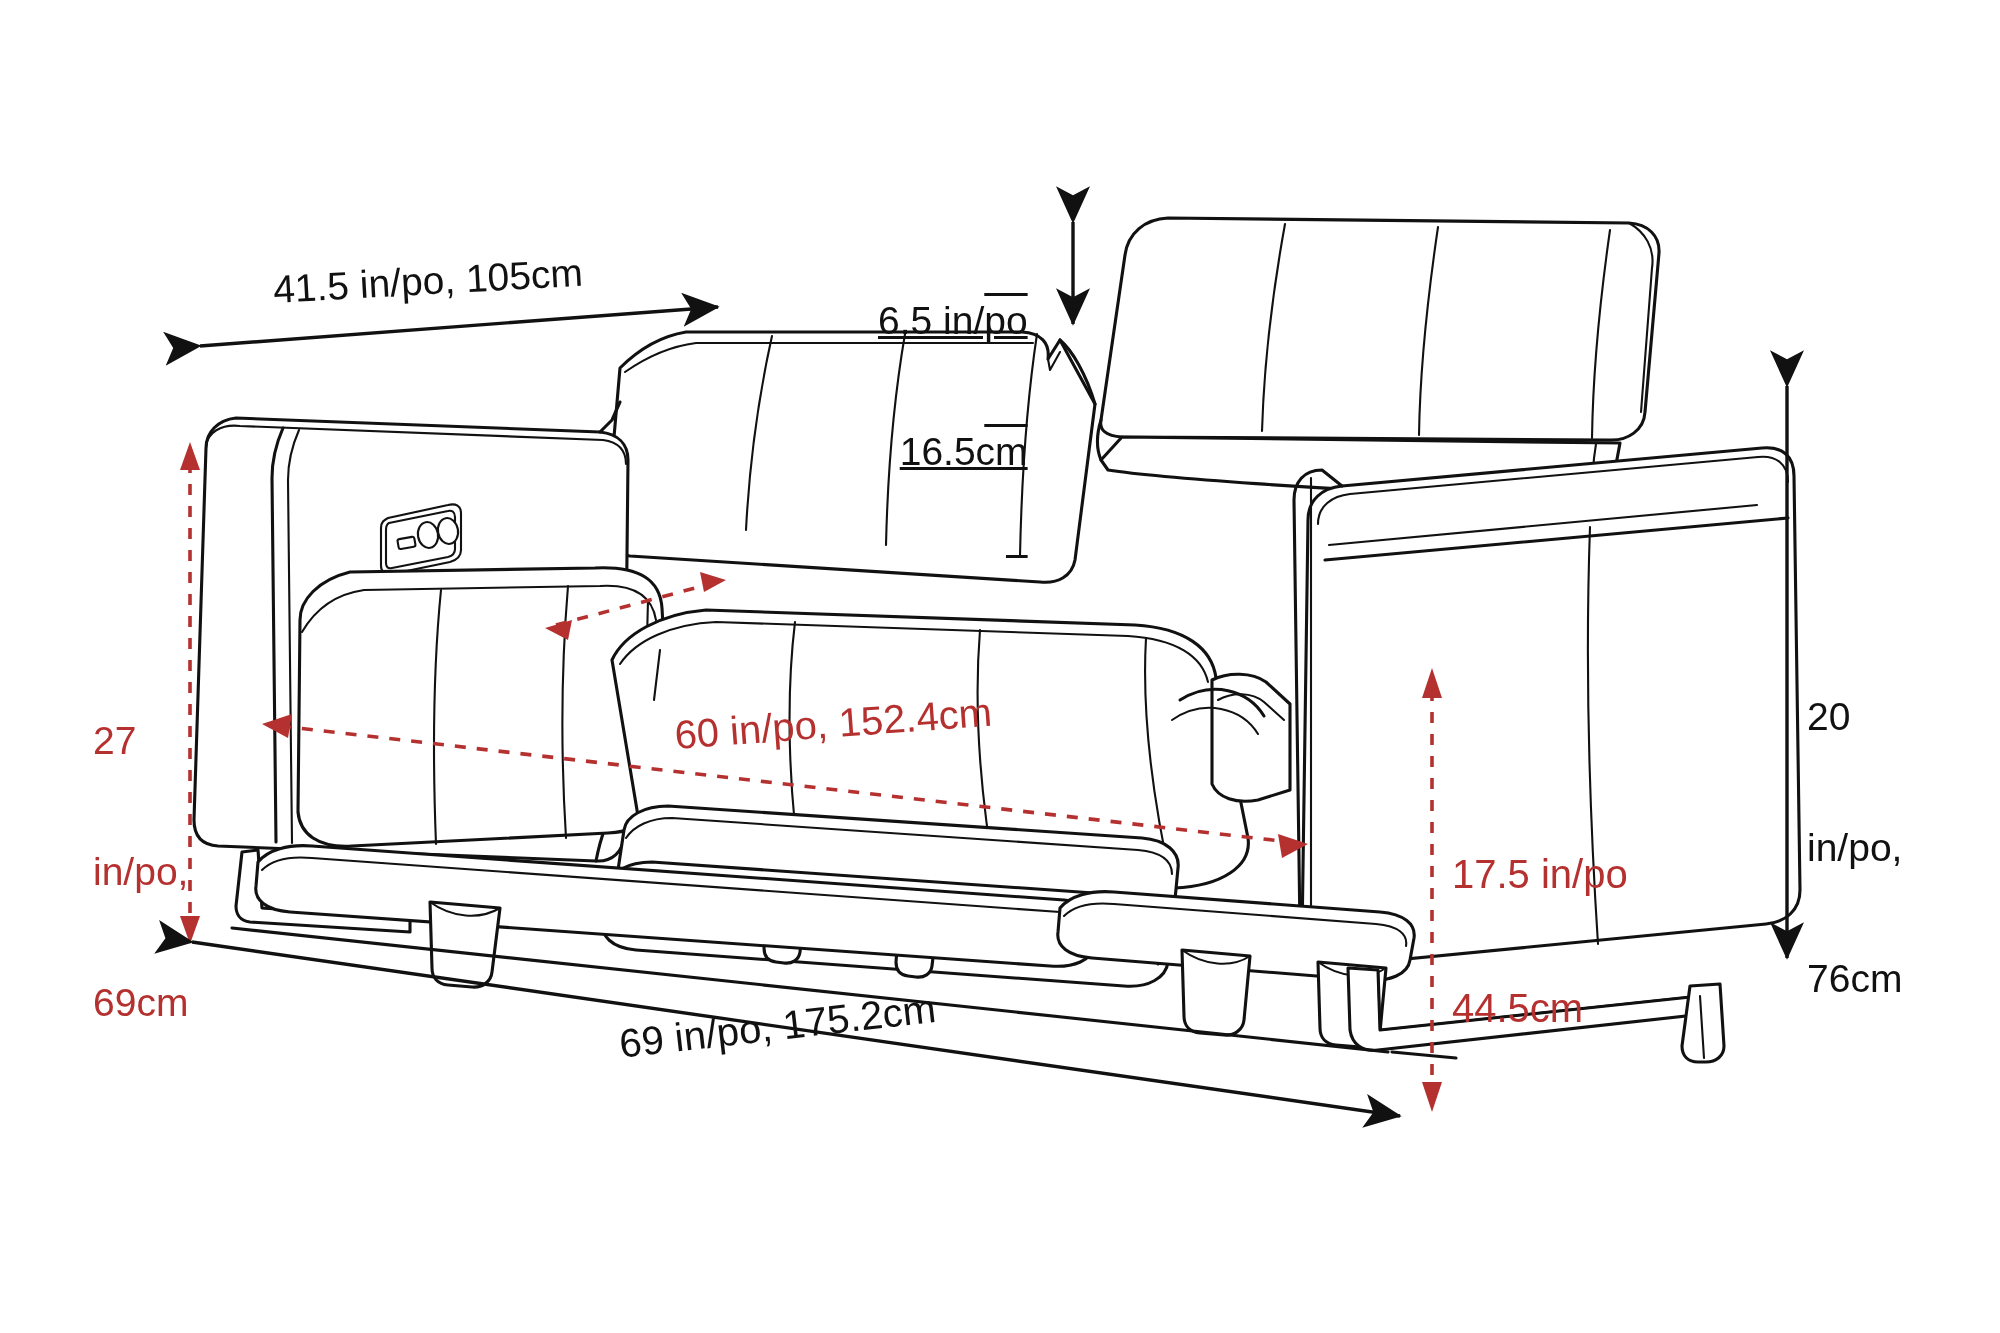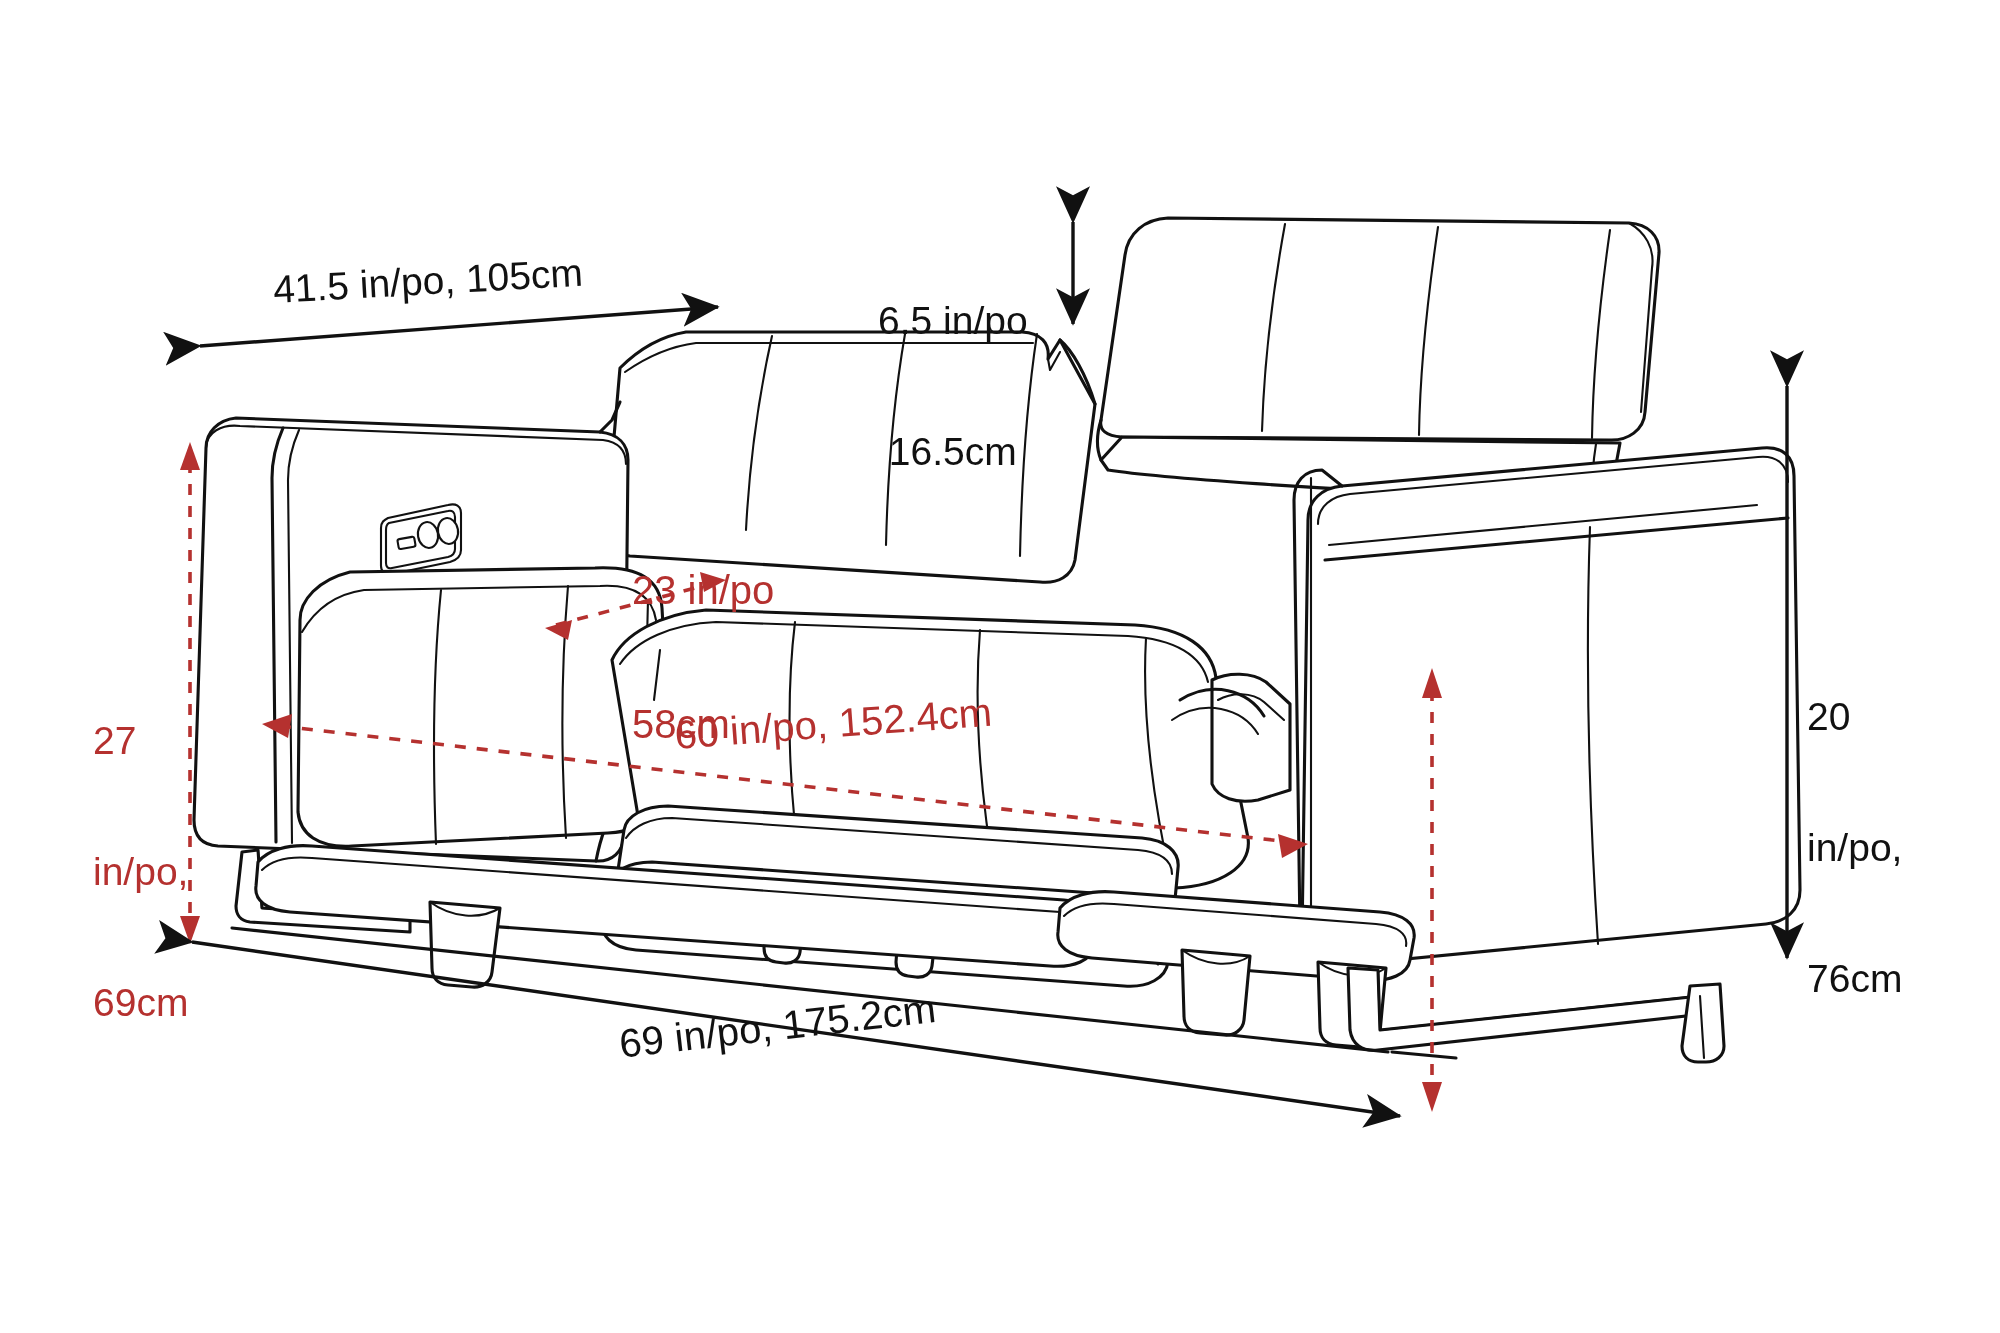--- a/index.html
+++ b/index.html
@@ -24,21 +24,21 @@
   .dim-label {
     position: absolute;
     white-space: pre;
     line-height: 1.12;
     font-family: "Liberation Sans", sans-serif;
     font-weight: 400;
   }
   .black-label { color: #111111; }
   .red-label { color: #b5312f; }
   .lbl-41   { left: 272px;  top: 268px;  font-size: 39px; transform: rotate(-3.2deg); transform-origin: left top; }
-  .lbl-65   { left: 878px;  top: 212px;  font-size: 39px; text-align: center; }
+  .lbl-65   { left: 878px;  top: 212px;  font-size: 39px; text-align: right; text-decoration: underline; }
   .lbl-23   { left: 632px;  top: 478px;  font-size: 40px; }
   .lbl-27   { left: 63px;   top: 632px;  font-size: 39px; margin-left: 30px; }
   .lbl-60   { left: 673px;  top: 713px;  font-size: 40px; transform: rotate(-4.2deg); transform-origin: left top; }
   .lbl-30   { left: 1807px; top: 608px;  font-size: 39px; }
   .lbl-175  { left: 1452px; top: 762px;  font-size: 40px; }
   .lbl-69b  { left: 617px;  top: 1022px; font-size: 40px; transform: rotate(-6.5deg); transform-origin: left top; }
 </style>
 </head>
 <body>
 
@@ -269,35 +269,35 @@
     <line class="dimb" x1="192" y1="942" x2="1400" y2="1116" marker-start="url(#ahBlackStart)" marker-end="url(#ahBlack)"></line>
   </svg>
 
   <div class="dim-label black-label lbl-41">41.5 in/po, 105cm</div>
 
   <div class="dim-label black-label lbl-65">
     <div>6.5 in/po</div>
     <div>16.5cm</div>
   </div>
 
-  <div class="dim-label red-label lbl-23">
-    <div>23 in/po</div>
-    <div>58cm</div>
-  </div>
 
   <div class="dim-label red-label lbl-27">
     <div>27</div>
     <div>in/po,</div>
     <div>69cm</div>
   </div>
 
   <div class="dim-label red-label lbl-60">60 in/po, 152.4cm</div>
 
   <div class="dim-label black-label lbl-30">
     <div>20</div>
     <div>in/po,</div>
     <div>76cm</div>
   </div>
 
+  <div class="dim-label red-label lbl-175">
+    <div>17.5 in/po</div>
+    <div>44.5cm</div>
+  </div>
 
   <div class="dim-label black-label lbl-69b">69 in/po, 175.2cm</div>
 
 </div>
 
 </body></html>

